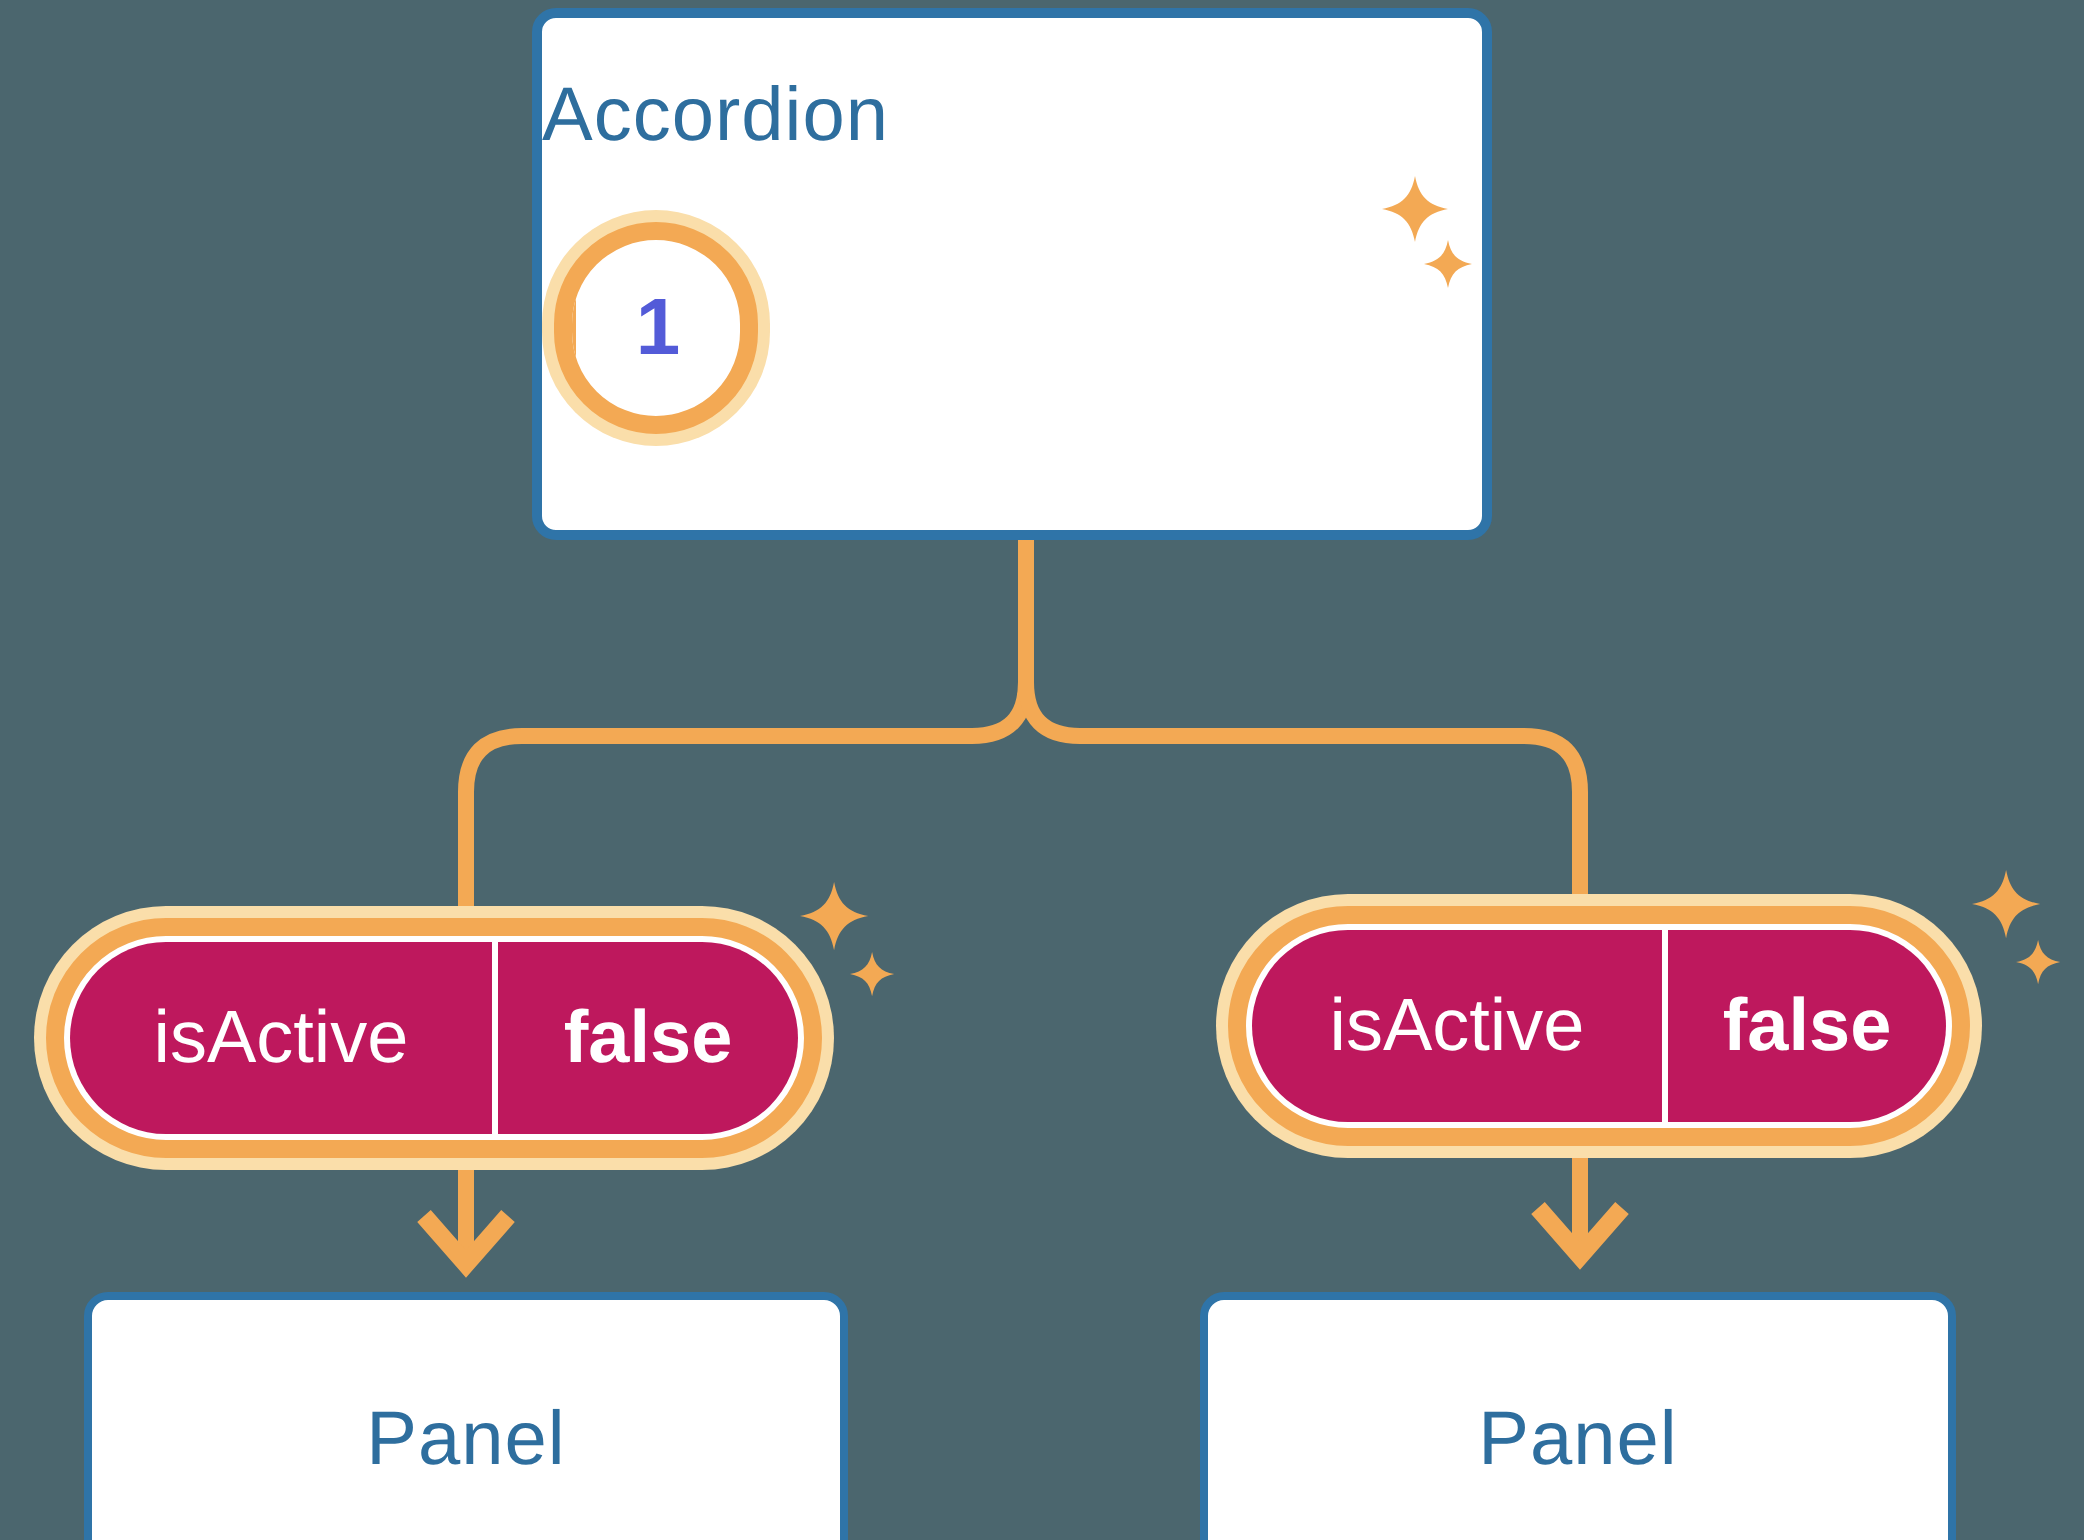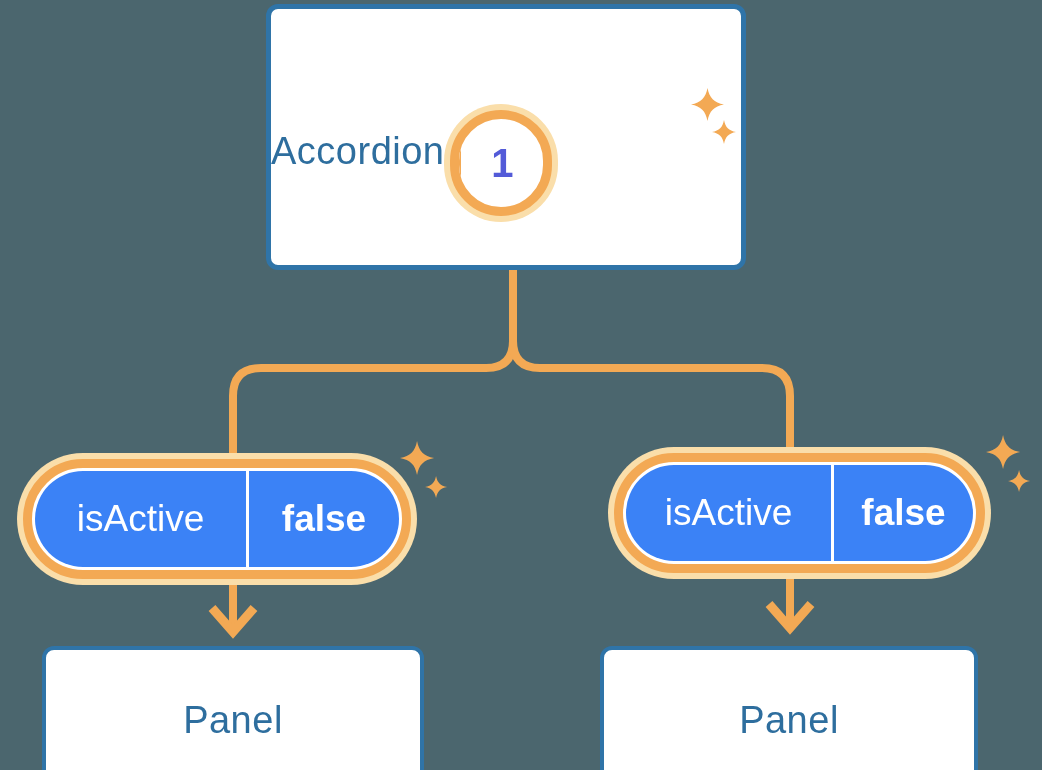--- a/index.html
+++ b/index.html
@@ -15,21 +15,21 @@
   
   .box{
     position:absolute;
     background:#ffffff;
     border:5px solid #2f74a8;
     border-radius:12px;
     box-sizing:border-box;
   }
   .accordion-box{
     left:266px;top:4px;width:480px;height:266px;
-    display:flex;flex-direction:row;align-items:center;
+    display:flex;flex-direction:column;align-items:flex-start;
     padding-top:27px;
   }
   .panel-box{
     top:646px;height:148px;
     border-width:4px;
     display:flex;align-items:center;justify-content:center;
   }
   .panel-left{left:42px;width:382px;}
   .panel-right{left:600px;width:378px;}
   .box-title{
@@ -67,21 +67,21 @@
     border-left:2px solid #f3a954;
   }
 
   
   .prop-pill{position:absolute;}
   .prop-left{left:17px;top:453px;}
   .prop-right{left:608px;top:447px;}
   .prop-ring{padding:3px;}
   .prop-body{
     display:flex;
-    background:#3b82f6;
+    background:#be185d;
     border-radius:999px;
     overflow:hidden;
     height:96px;
   }
   .prop-label{font-size:37px;color:#ffffff;}
   .prop-left  .prop-label{width:211px;}
   .prop-right .prop-label{width:205px;}
   .prop-value{
     font-size:37px;font-weight:bold;color:#ffffff;
     border-left:3px solid #ffffff;

